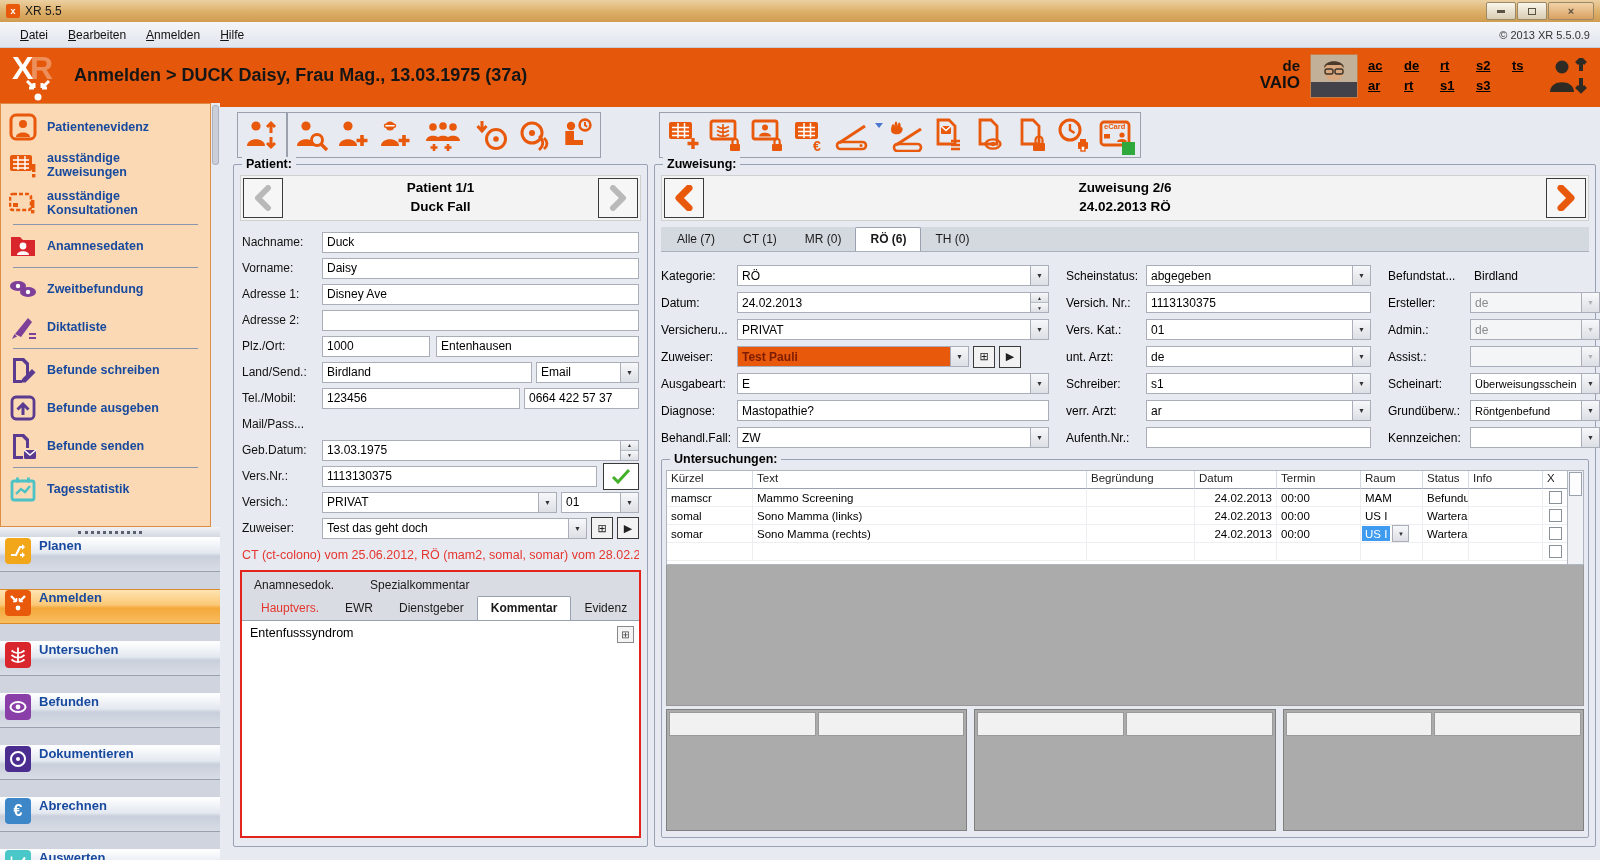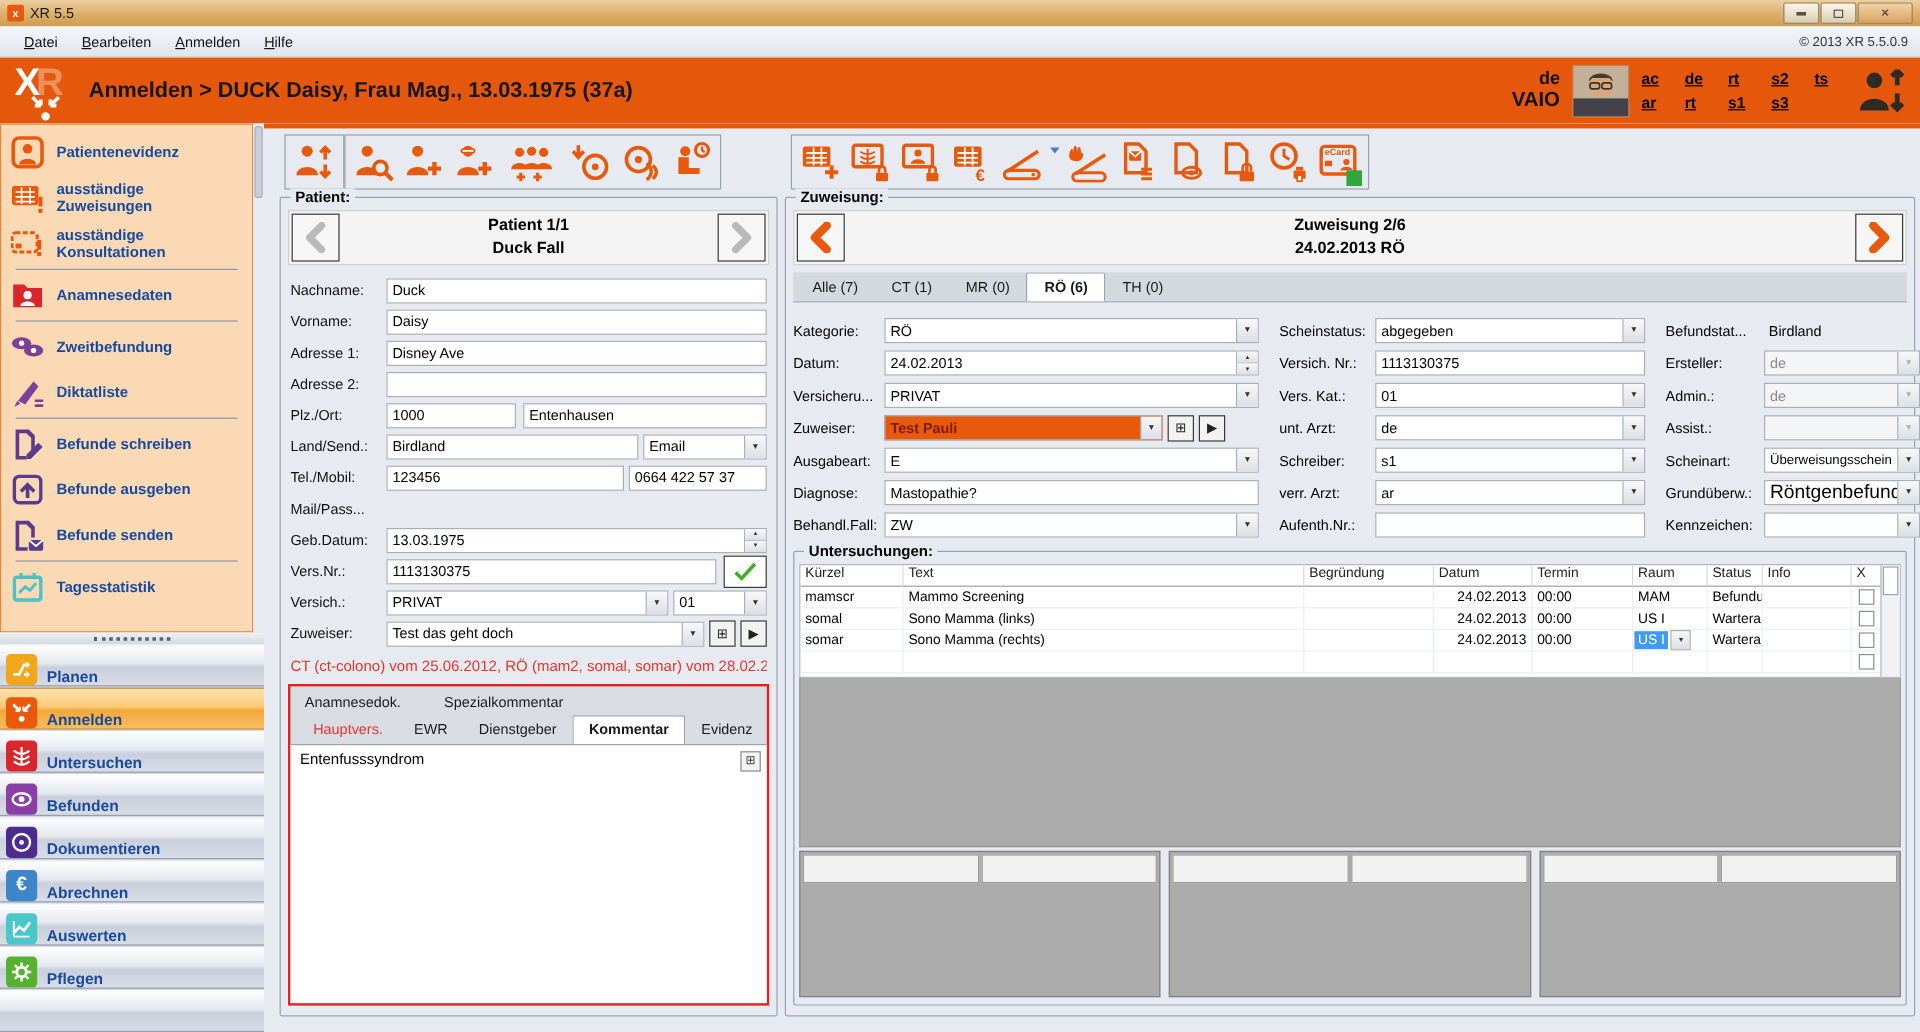--- a/index.html
+++ b/index.html
@@ -41,21 +41,21 @@
   .side-top-wrap{display:flex;height:424px;flex:none;}
   .side-top{flex:1;background:#fbd9b4;border:1px solid #de8b44;box-sizing:border-box;padding-top:4px;overflow:hidden;}
   .side-scroll{width:9px;background:#e7eaf0;}
   .side-scroll .thumb{margin:2px 1px 0;height:58px;background:#c9ced8;border:1px solid #aab0bc;border-radius:3px;}
   .side-item{display:flex;align-items:center;gap:10px;padding:4px 8px;min-height:30px;}
   .side-item .slabel{color:#17499E;font-weight:bold;font-size:12.5px;}
   .side-div{border-top:1px solid #8a96ac;margin:2px 12px;}
   .sicon{width:28px;height:28px;flex:none;}
   .splitter{height:10px;flex:none;display:flex;align-items:center;justify-content:center;background:linear-gradient(#f0f2f5,#d4d8e0);}
   .splitter .dots{width:64px;border-top:3px dotted #5a6272;height:0;}
-  .side-btn{height:33px;flex:none;display:flex;align-items:flex-end;gap:8px;padding:0 5px;border:1px solid #98a0b0;border-left:none;border-right:none;border-top-color:#fdfdfe;background:linear-gradient(#fdfeff,#e4e8ef 45%,#c9cfdb 55%,#d8dce5);margin-bottom:1px;}
+  .side-btn{height:33px;flex:none;display:flex;align-items:flex-start;gap:8px;padding:0 5px;border:1px solid #98a0b0;border-left:none;border-right:none;border-top-color:#fdfdfe;background:linear-gradient(#fdfeff,#e4e8ef 45%,#c9cfdb 55%,#d8dce5);margin-bottom:17px;}
   .side-btn.active{background:linear-gradient(#fee4b2,#fbc877 45%,#f4a83a 55%,#f8bd61);border-color:#d98a2b;}
   .side-btn .slabel{color:#17499E;font-weight:bold;font-size:13px;}
   .bicon{width:26px;height:26px;border-radius:4px;flex:none;display:flex;align-items:center;justify-content:center;}
 
   
   .main{position:absolute;left:220px;top:103px;right:0;bottom:0;background:#E7EAF0;border-top:4px solid #E5580B;box-sizing:border-box;}
   .toolbar{position:absolute;left:17px;top:4px;height:48px;display:flex;align-items:center;}
   .tgroup{border:1px solid #9aa0ac;height:46px;display:flex;align-items:center;padding:0 5px;gap:4px;box-sizing:border-box;background:transparent;}
   .tgap{width:58px;}
   .ticon{width:38px;height:40px;position:relative;display:flex;align-items:center;justify-content:center;}
@@ -828,21 +828,21 @@
         <div class="zrow">
           <span class="zl3">Scheinart:</span>
           <div class="combo w130">
               <span class="val" style="font-size:11px">Überweisungsschein</span>
               <span class="dd">▼</span>
             </div>
         </div>
         <div class="zrow">
           <span class="zl3">Grundüberw.:</span>
           <div class="combo w130">
-              <span class="val" style="font-size:16px">Röntgenbefund</span>
+              <span class="val" style="font-size:11px">Röntgenbefund</span>
               <span class="dd">▼</span>
             </div>
         </div>
         <div class="zrow">
           <span class="zl3">Kennzeichen:</span>
           <div class="combo w130">
               <span class="val"></span>
               <span class="dd">▼</span>
             </div>
         </div>

